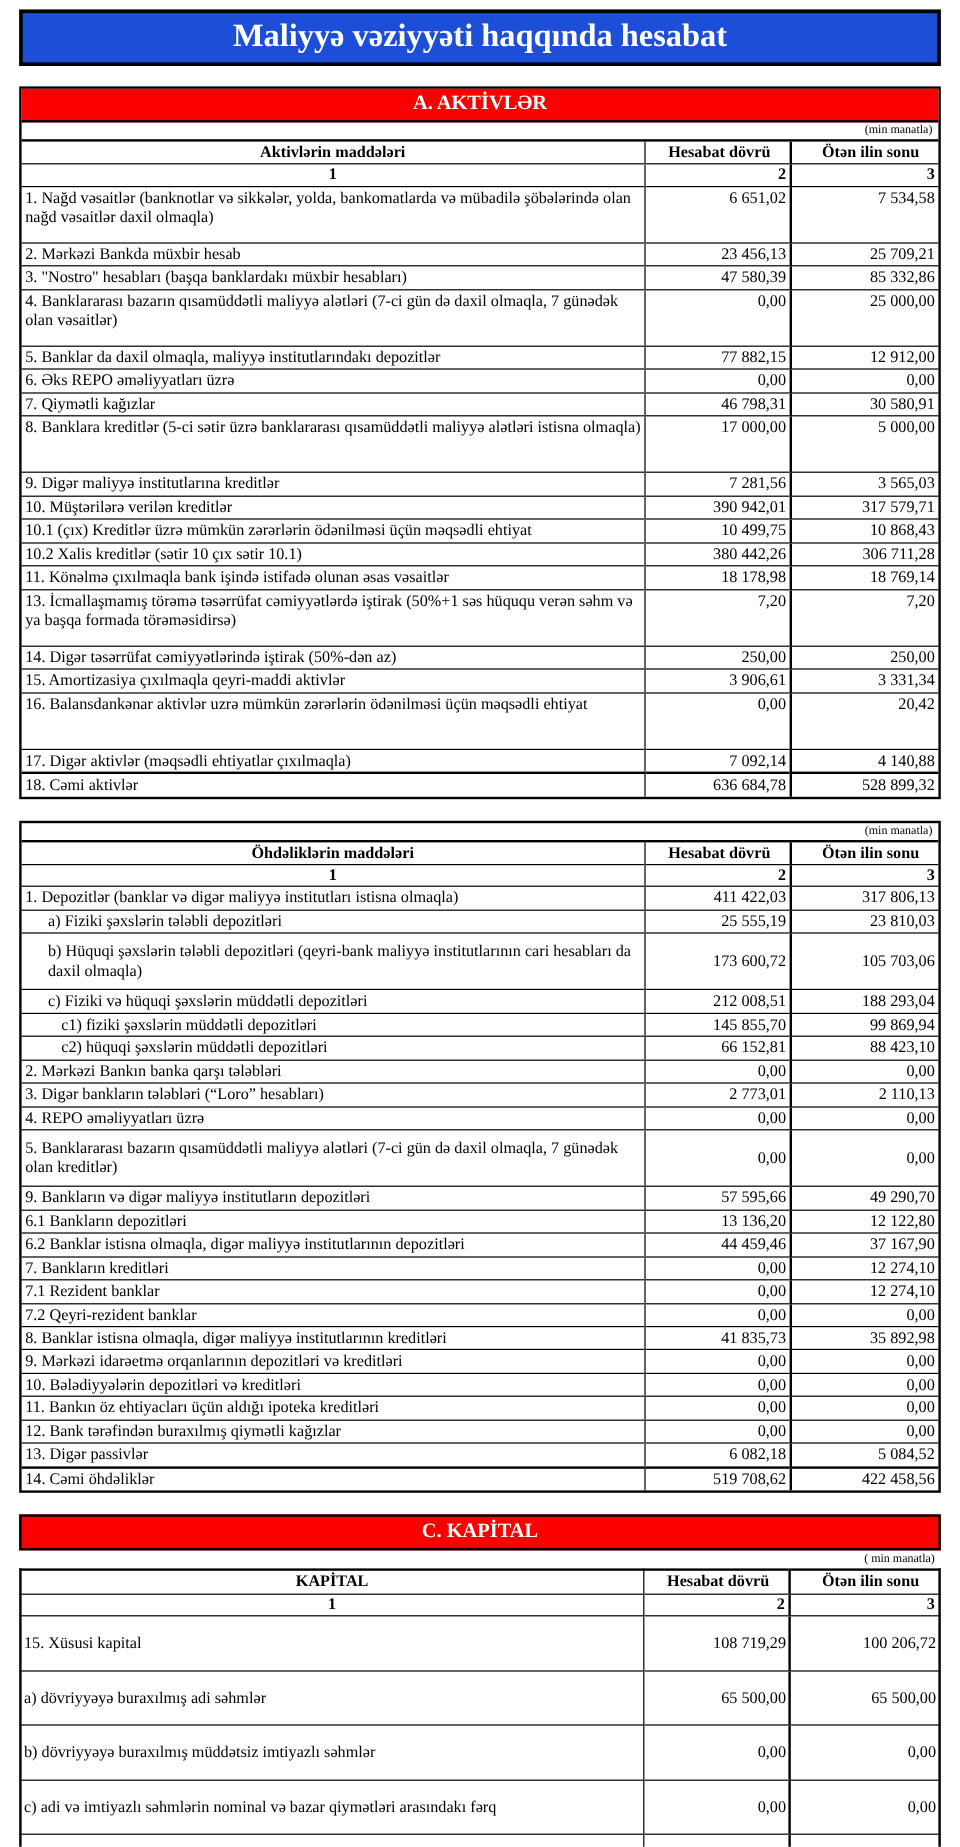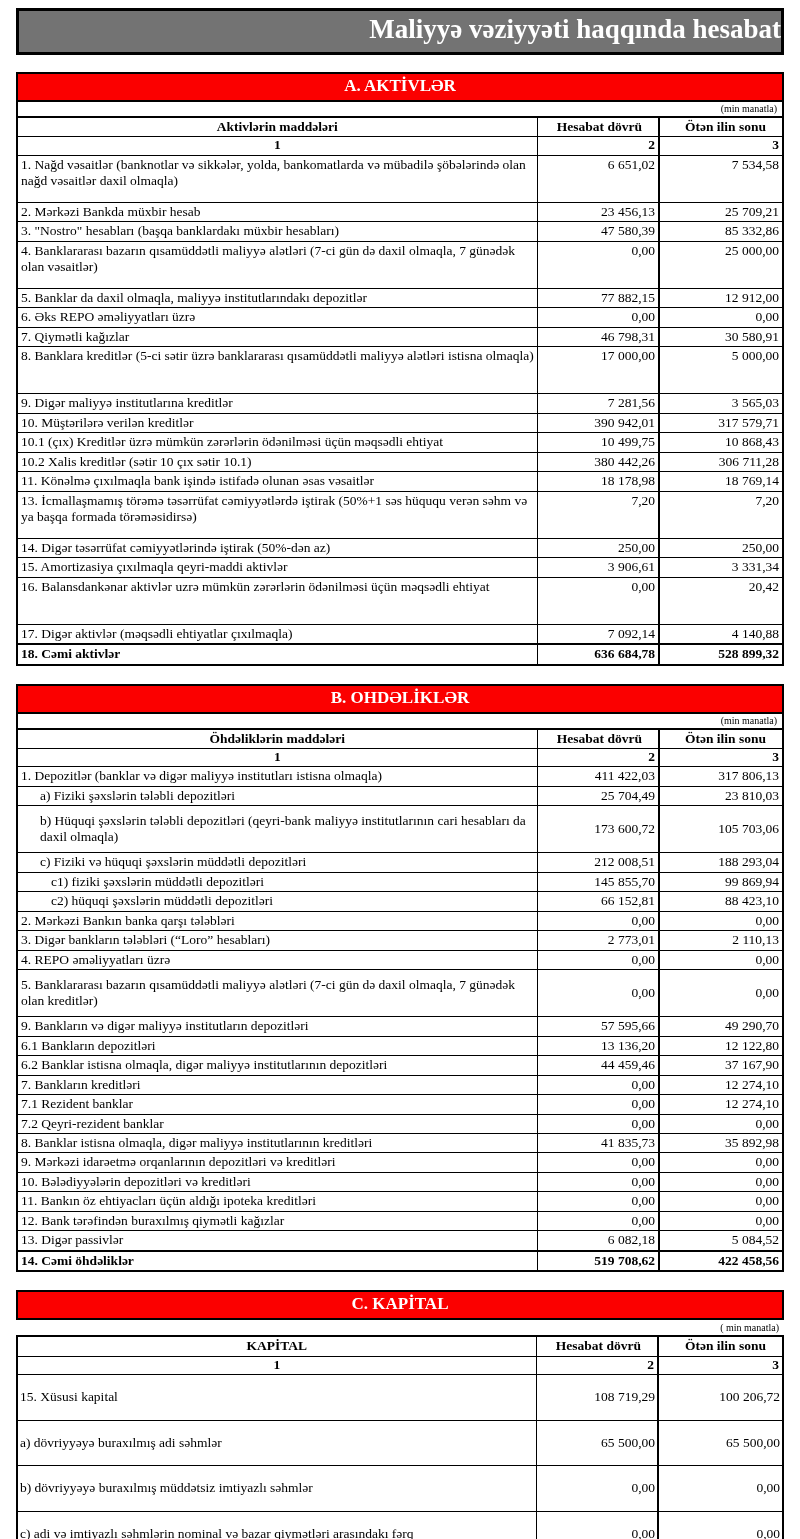--- a/index.html
+++ b/index.html
@@ -5,25 +5,25 @@
   html,body { margin:0; padding:0; background:#fff; }
   body {
     width:800px; height:1539px; overflow:hidden;
     font-family:"Liberation Serif","DejaVu Serif",serif;
     color:#000;
   }
   .page { padding:8px 16px 10px 16px; }
 
   .title-banner {
     border:3px solid #000;
-    background:#737373;
+    background:#1d4ed8;
     color:#fff;
     font-weight:bold;
     font-size:27px;
-    text-align:right;
+    text-align:center;
     padding:3px 0 7px 0;
     margin-bottom:17px;
   }
 
   .fin-box { border:2px solid #000; margin-bottom:18px; }
 
   .banner {
     background:#fb0000; color:#fff; font-weight:bold;
     font-size:17px; text-align:center; padding:2px 0 4px 0;
   }
@@ -60,21 +60,21 @@
   .section-c tbody td { padding:14px 2px; }
 
   td.label { text-align:left; padding-left:3px; }
   td.ind1 { padding-left:22px; }
   td.ind2 { padding-left:33px; }
   td.val  { text-align:right; padding-right:3px; }
 
   tr.tall td { height:44px; }
   .section-a tr.tall td.val { vertical-align:top; }
 
-  tr.bold td { font-weight:bold; }
+  tr.bold td { font-weight:normal; }
   tr.total td { border-top:2px solid #000; }
 </style>
 </head>
 <body>
 
 <div class="page">
 
   <div class="title-banner">
     <span>Maliyyə vəziyyəti haqqında hesabat</span>
   </div>
@@ -194,21 +194,20 @@
           <tr class="bold total">
             <td class="label ind0">18. Cəmi aktivlər</td>
             <td class="val c2">636 684,78</td>
             <td class="val c3">528 899,32</td>
           </tr>
         </tbody>
     </table>
   </div>
 
   <div class="fin-box section-b">
-    <div class="banner">B. OHDƏLİKLƏR</div>
     <div class="note">(min manatla)</div>
     <table>
       <colgroup>
           <col style="width:519px">
           <col style="width:122px">
           <col>
         </colgroup>
       <thead>
         <tr>
           <th class="h1">Öhdəliklərin maddələri</th>
@@ -222,21 +221,21 @@
         </tr>
       </thead>
       <tbody>
           <tr>
             <td class="label ind0">1. Depozitlər (banklar və digər maliyyə institutları istisna olmaqla)</td>
             <td class="val c2">411 422,03</td>
             <td class="val c3">317 806,13</td>
           </tr>
           <tr>
             <td class="label ind1">a) Fiziki şəxslərin tələbli depozitləri</td>
-            <td class="val c2">25 704,49</td>
+            <td class="val c2">25 555,19</td>
             <td class="val c3">23 810,03</td>
           </tr>
           <tr class="tall">
             <td class="label ind1">b) Hüquqi şəxslərin tələbli depozitləri (qeyri-bank maliyyə institutlarının cari hesabları da daxil olmaqla)</td>
             <td class="val c2">173 600,72</td>
             <td class="val c3">105 703,06</td>
           </tr>
           <tr>
             <td class="label ind1">c) Fiziki və hüquqi şəxslərin müddətli depozitləri</td>
             <td class="val c2">212 008,51</td>

